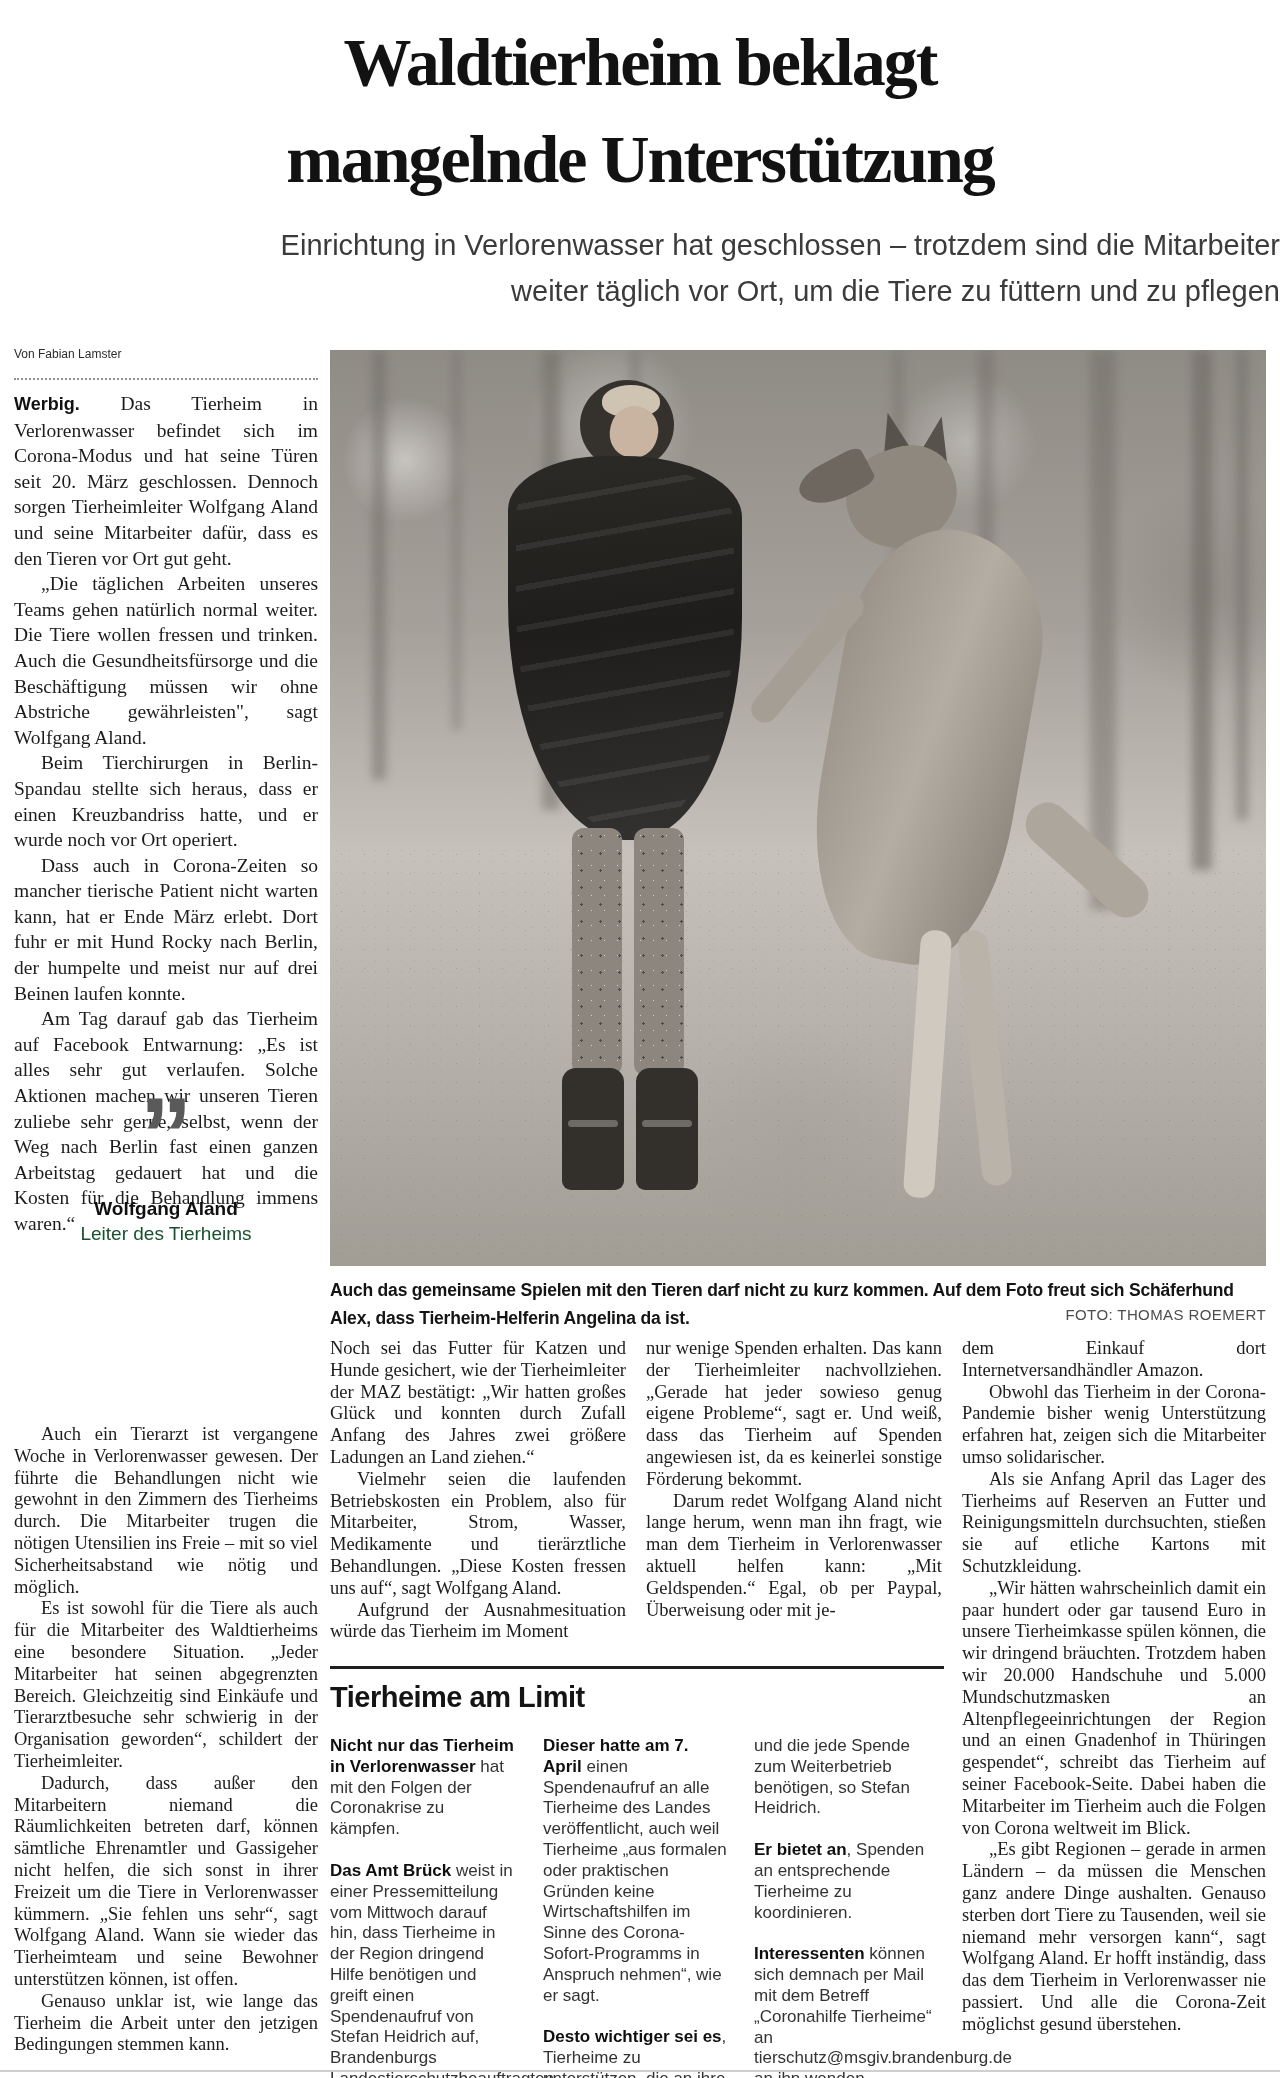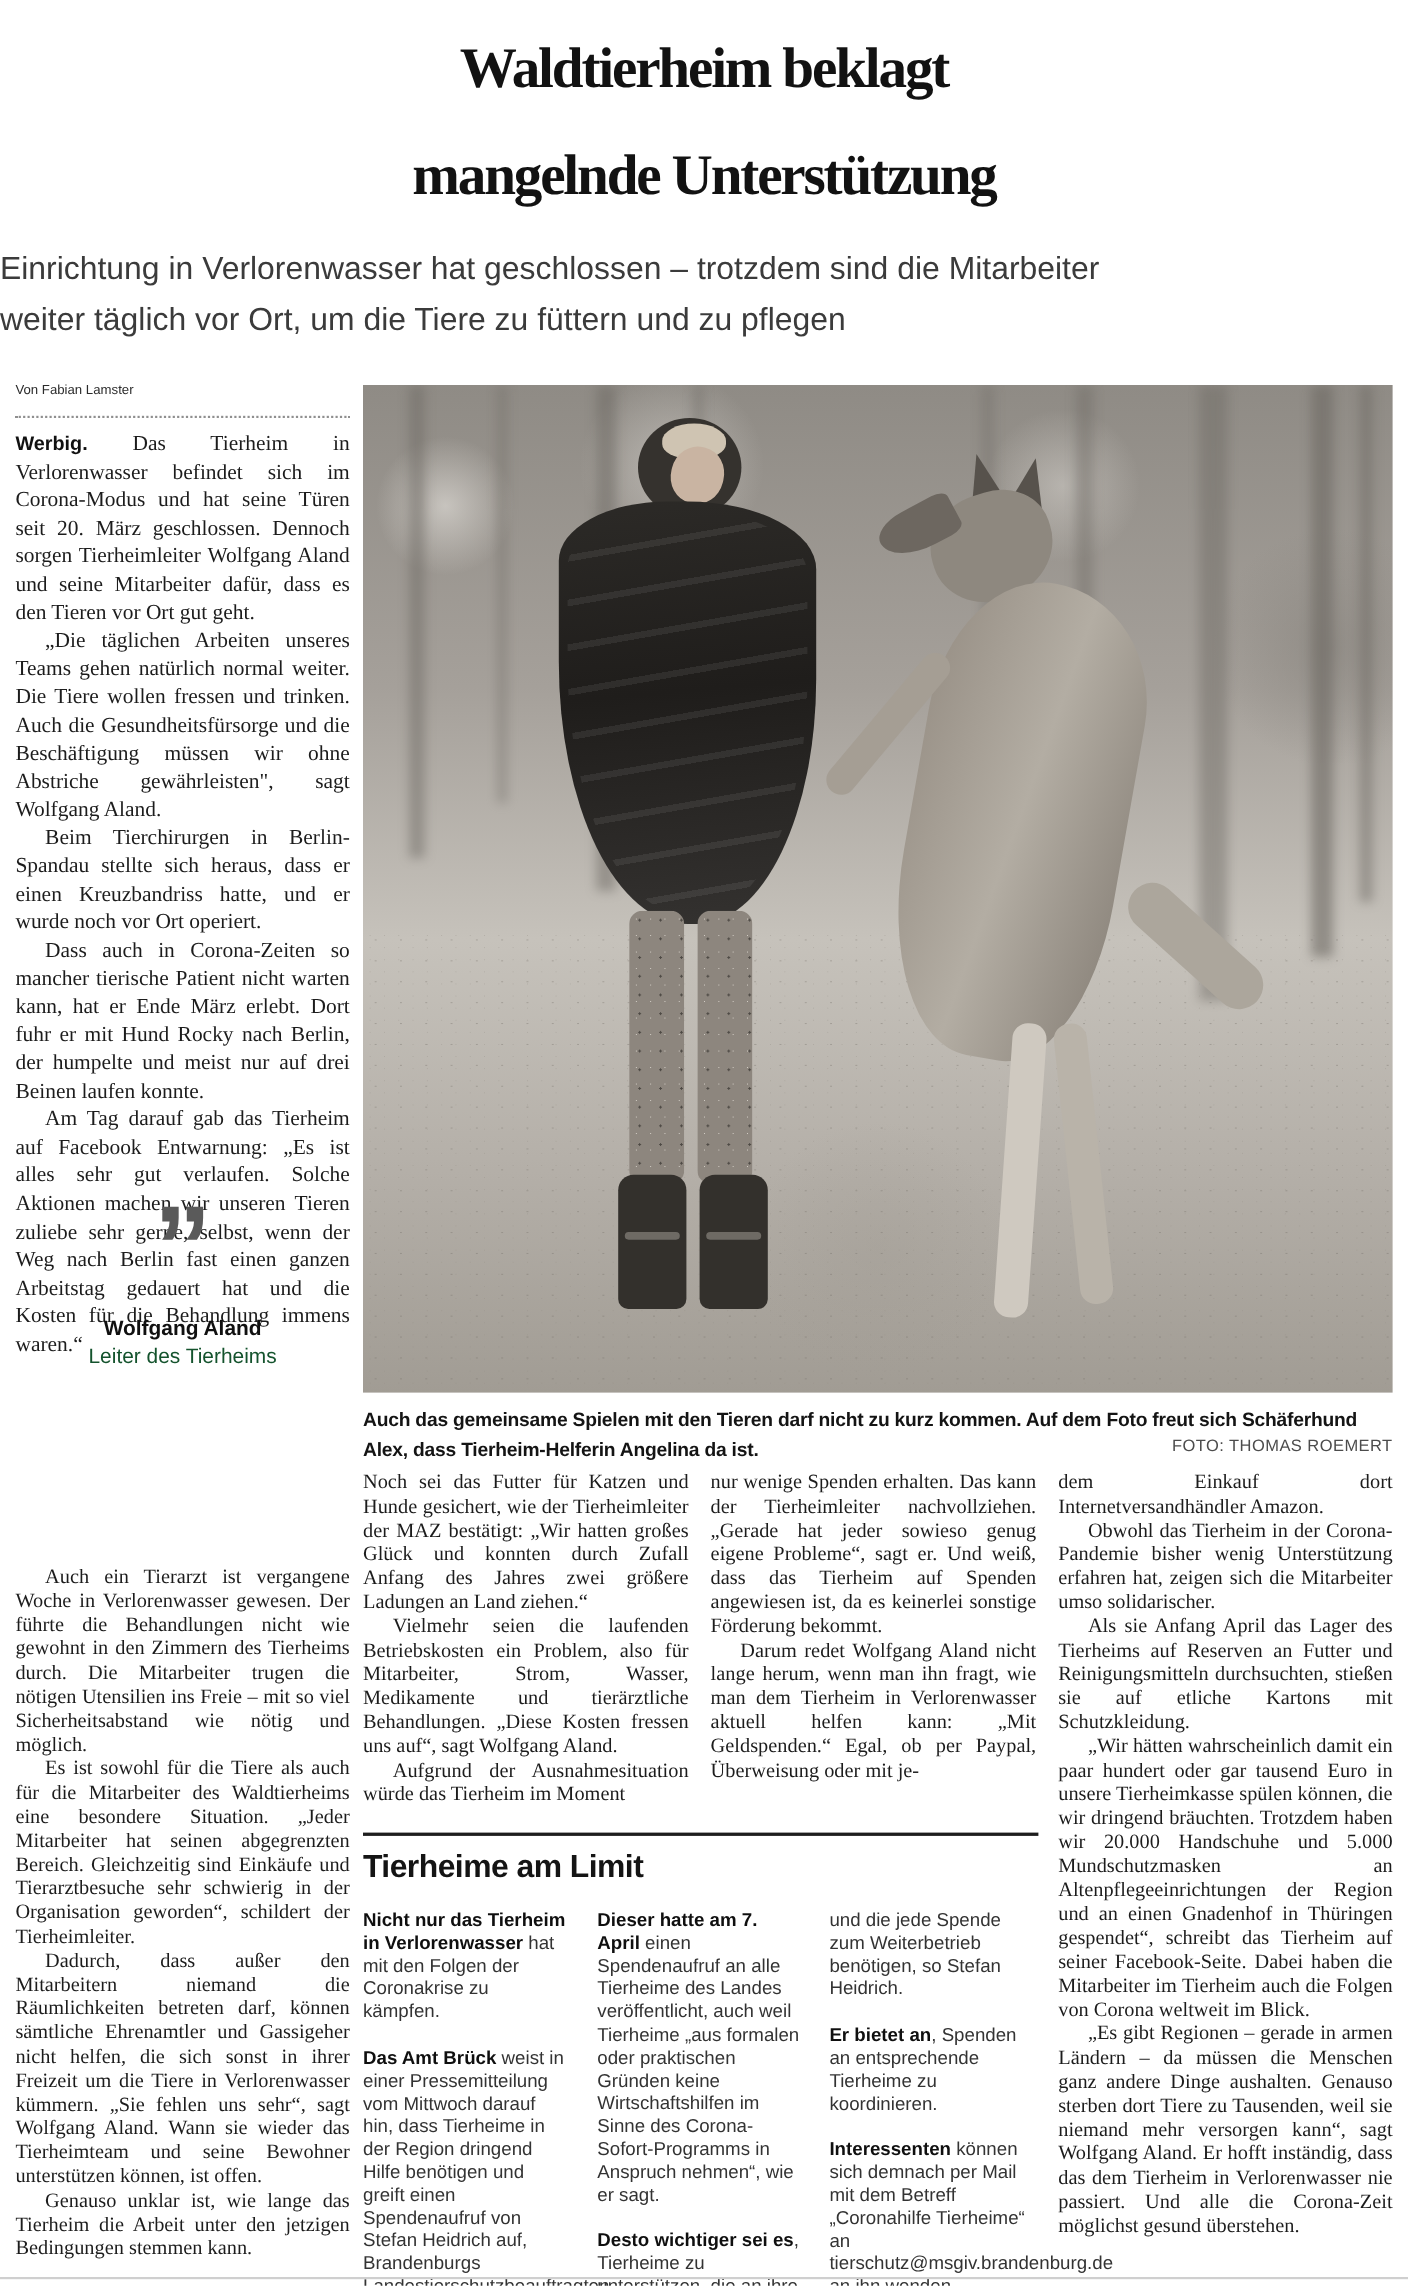--- a/index.html
+++ b/index.html
@@ -7,24 +7,24 @@
     width:1280px;height:2078px;position:relative;overflow:hidden;
     background:#ffffff;
     font-family:"Liberation Serif",serif;
     color:#1c1c1c;
     -webkit-font-smoothing:antialiased;
   }
   
   .headline{
     position:absolute;left:0;top:14px;width:1280px;text-align:center;
     font-family:"Liberation Serif",serif;font-weight:700;
-    font-size:52px;line-height:97px;letter-spacing:-2px;color:#121212;
+    font-size:68px;line-height:97px;letter-spacing:-2px;color:#121212;
   }
   .subhead{
-    position:absolute;left:0;top:222px;width:1280px;text-align:left;
+    position:absolute;left:0;top:222px;width:1280px;text-align:right;
     font-family:"Liberation Sans",sans-serif;font-weight:400;
     font-size:29px;line-height:46px;color:#3b3b3b;
   }
   .byline{
     position:absolute;left:14px;top:347px;
     font-family:"Liberation Sans",sans-serif;font-size:12px;color:#2b2b2b;
   }
   .byline-rule{position:absolute;left:14px;top:378px;width:304px;border-top:2px dotted #8f8f8f;}
   
   .col{position:absolute;text-align:justify;}

